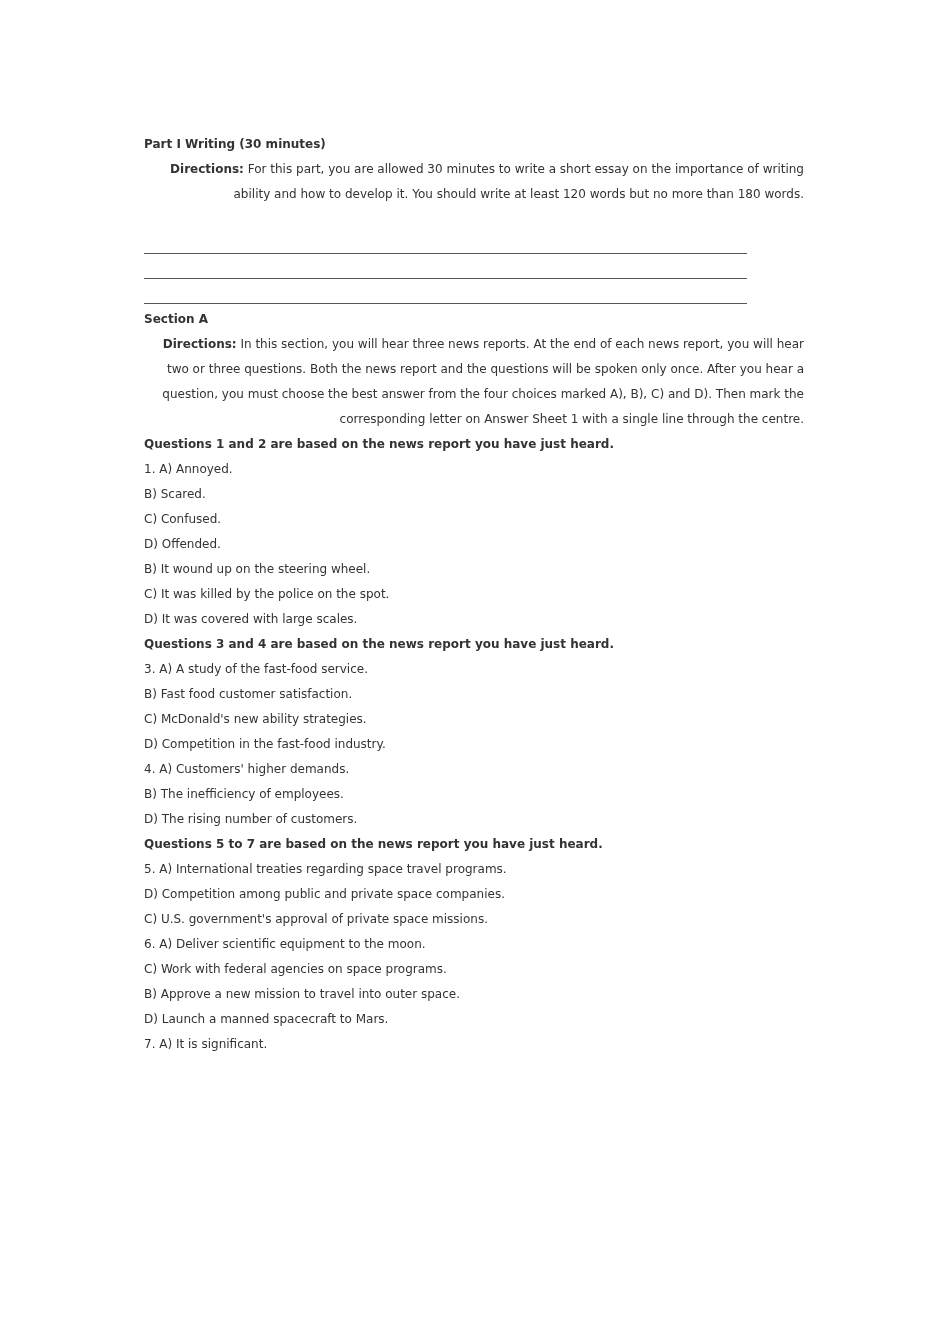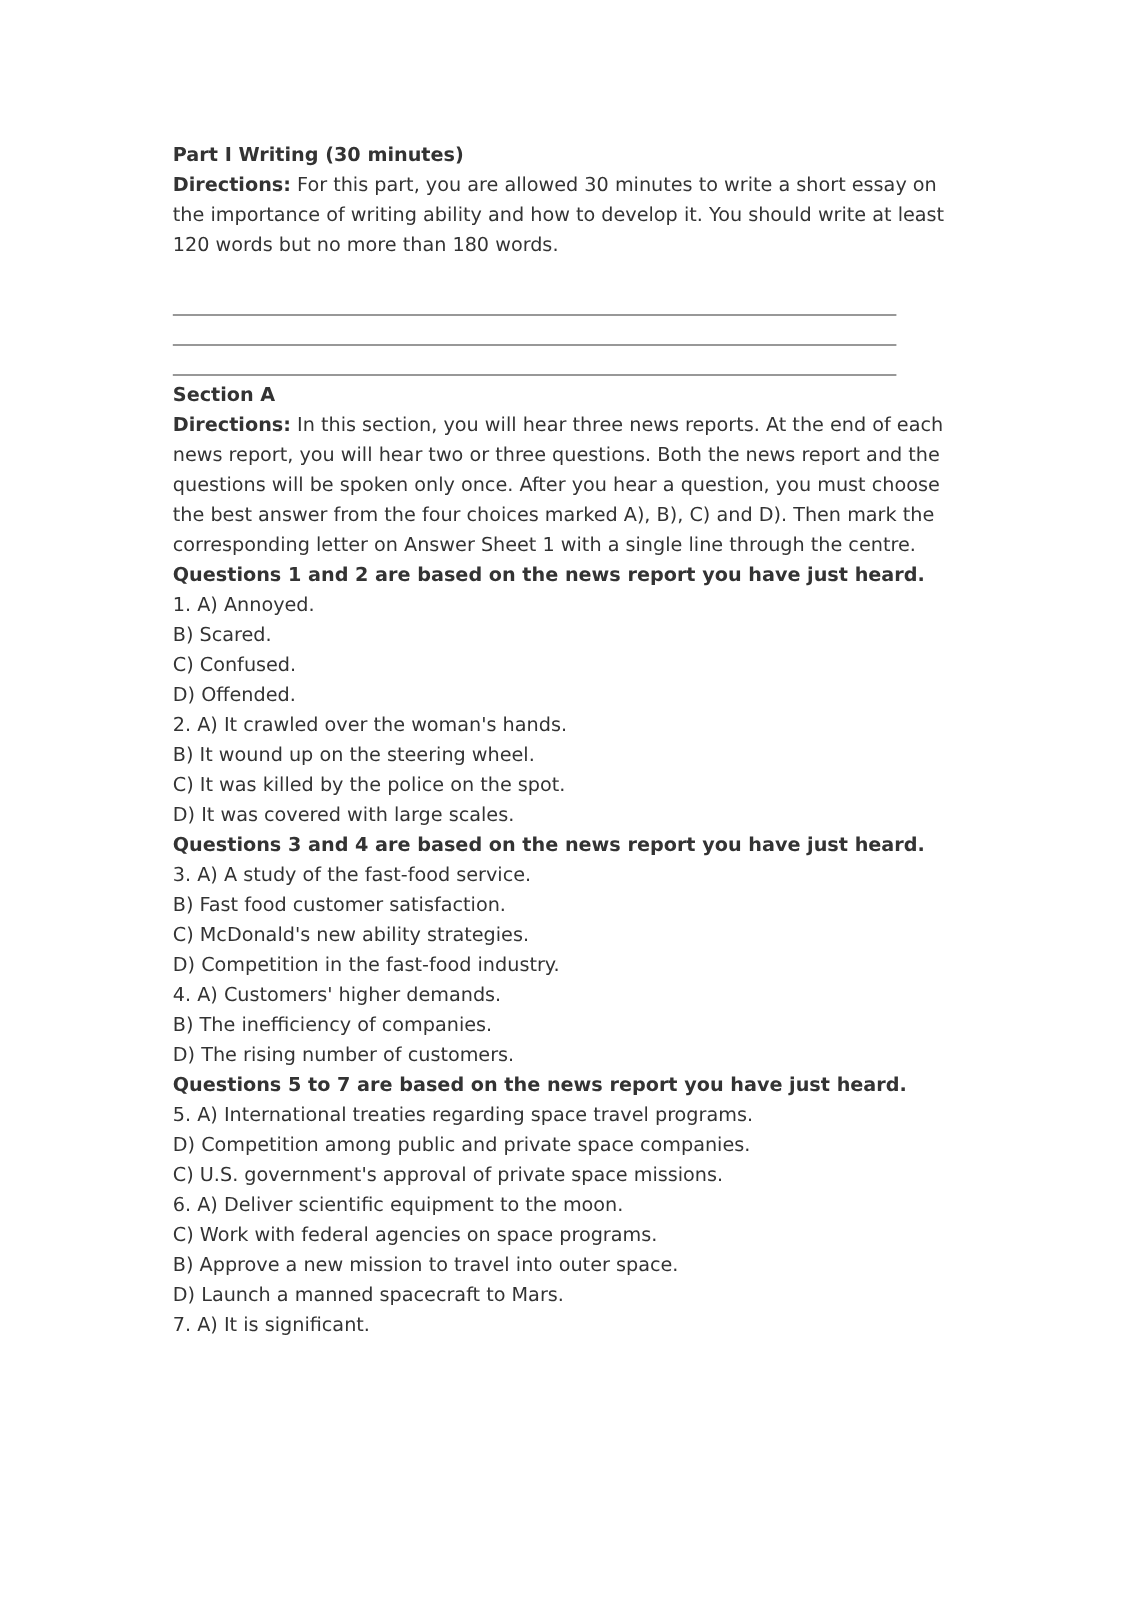--- a/index.html
+++ b/index.html
@@ -11,32 +11,33 @@
       width: 950px;
       height: 1344px;
       position: relative;
       overflow: hidden;
       font-family: "DejaVu Sans", sans-serif;
       color: #333333;
     }
     .page {
       position: absolute;
       left: 144px;
-      top: 116px;
+      top: 132px;
       width: 670px;
-      font-size: 16px;
+      font-size: 12px;
       line-height: 25px;
     }
     .line {
       white-space: nowrap;
       margin: 0;
     }
     .para {
       margin: 0;
       white-space: normal;
+      text-align: right;
     }
     .bold {
       font-weight: bold;
     }
     .spacer {
       height: 25px;
     }
     .blank-line {
       height: 25px;
       position: relative;
@@ -75,33 +76,32 @@
   <p class="line bold">Section A</p>
   <p class="para directions-text"><span class="bold">Directions:</span><span> In this section, you will hear three news reports. At the end of each news report, you will hear two or three questions. Both the news report and the questions will be spoken only once. After you hear a question, you must choose the best answer from the four choices marked A), B), C) and D). Then mark the corresponding letter on Answer Sheet 1 with a single line through the centre.</span></p>
 
   <div id="question-groups">
       <div>
         <p class="line bold">Questions 1 and 2 are based on the news report you have just heard.</p>
         <p class="line">1. A) Annoyed.</p>
         <p class="line">B) Scared.</p>
         <p class="line">C) Confused.</p>
         <p class="line">D) Offended.</p>
-        <p class="line">2. A) It crawled over the woman's hands.</p>
         <p class="line">B) It wound up on the steering wheel.</p>
         <p class="line">C) It was killed by the police on the spot.</p>
         <p class="line">D) It was covered with large scales.</p>
       </div>
       <div>
         <p class="line bold">Questions 3 and 4 are based on the news report you have just heard.</p>
         <p class="line">3. A) A study of the fast-food service.</p>
         <p class="line">B) Fast food customer satisfaction.</p>
         <p class="line">C) McDonald's new ability strategies.</p>
         <p class="line">D) Competition in the fast-food industry.</p>
         <p class="line">4. A) Customers' higher demands.</p>
-        <p class="line">B) The inefficiency of companies.</p>
+        <p class="line">B) The inefficiency of employees.</p>
         <p class="line">D) The rising number of customers.</p>
       </div>
       <div>
         <p class="line bold">Questions 5 to 7 are based on the news report you have just heard.</p>
         <p class="line">5. A) International treaties regarding space travel programs.</p>
         <p class="line">D) Competition among public and private space companies.</p>
         <p class="line">C) U.S. government's approval of private space missions.</p>
         <p class="line">6. A) Deliver scientific equipment to the moon.</p>
         <p class="line">C) Work with federal agencies on space programs.</p>
         <p class="line">B) Approve a new mission to travel into outer space.</p>

